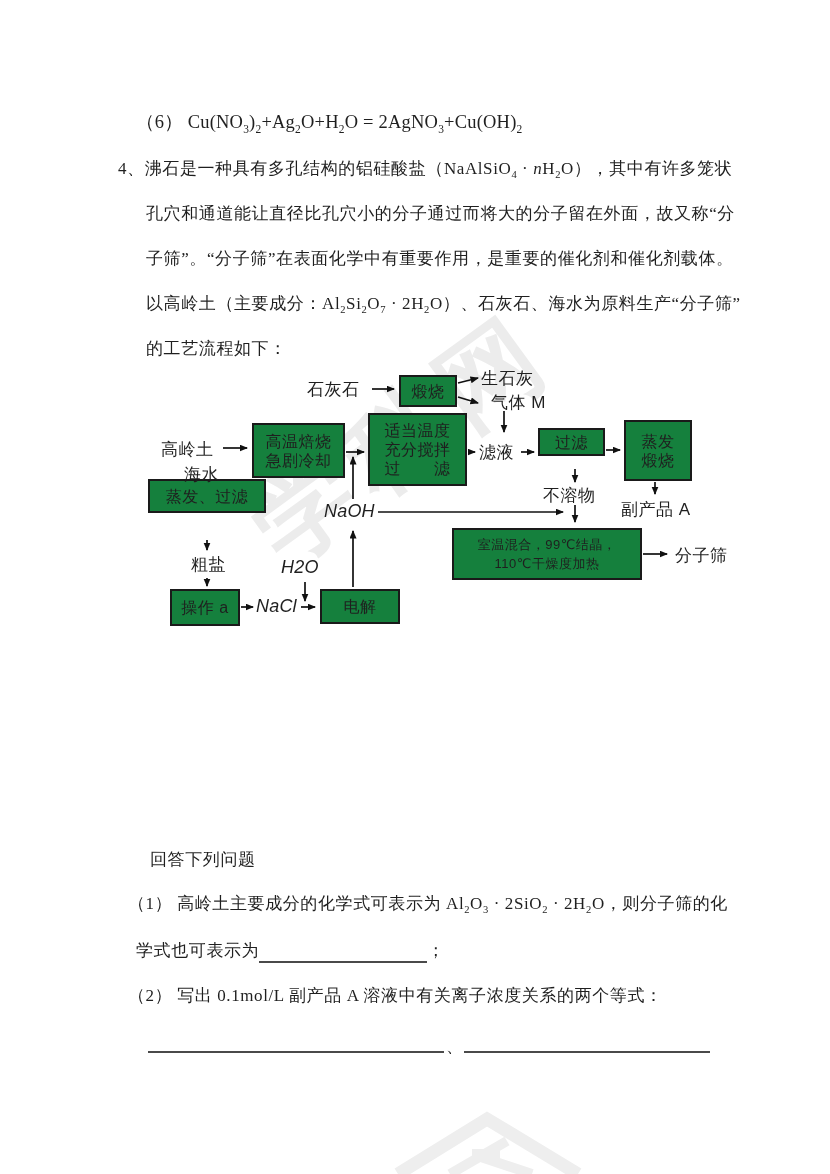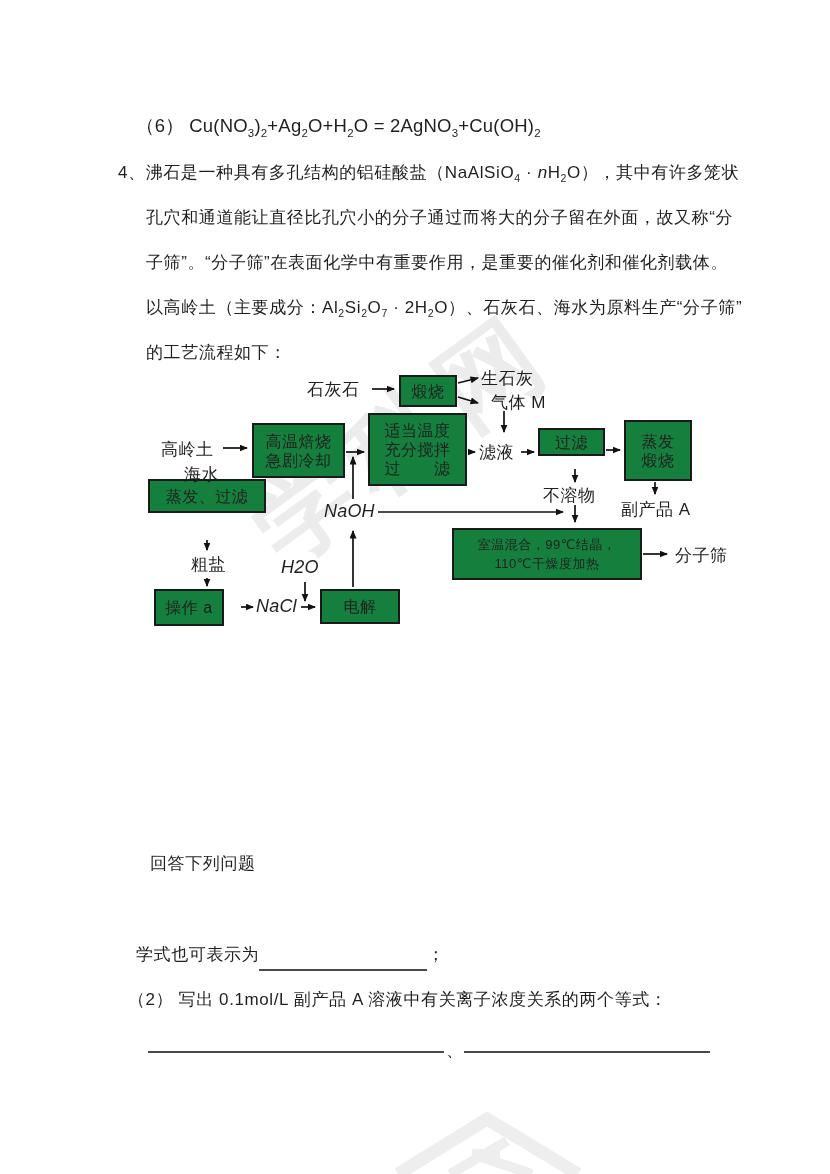--- a/index.html
+++ b/index.html
@@ -1,21 +1,21 @@
 <!DOCTYPE html>
 <html><head>
 <meta charset="utf-8">
 <style>
   html,body{margin:0;padding:0;background:#fff;}
   .page{
     position:relative;width:830px;height:1174px;background:#ffffff;
     font-family:"Liberation Sans","DejaVu Sans",sans-serif;
     color:#1f1f1f;overflow:hidden;
   }
-  .tl{position:absolute;white-space:nowrap;font-size:17px;letter-spacing:0.6px;line-height:32px;}
+  .tl{position:absolute;white-space:nowrap;font-size:17px;letter-spacing:0.6px;line-height:24px;font-family:Liberation Serif, serif;}
   .eq{font-size:18.5px;letter-spacing:0.2px;}
   sub{font-size:0.62em;}
   i{font-style:italic;}
   
   .fbox{
     position:absolute;border:2px solid #1a1a1a;background:#15803d;
     display:flex;flex-direction:column;align-items:center;justify-content:center;
     font-size:16px;line-height:19px;letter-spacing:0.5px;text-align:center;box-sizing:border-box;
   }
   .fbox .bl{white-space:nowrap;}
@@ -103,21 +103,21 @@
   <div class="fbox" style="left:538px;top:428px;width:67px;height:28px">
     <div class="bl">过滤</div>
   </div>
   <div class="fbox" style="left:624px;top:420px;width:68px;height:61px">
     <div class="bl">蒸发</div>
     <div class="bl">煅烧</div>
   </div>
   <div class="fbox" style="left:148px;top:479px;width:118px;height:34px">
     <div class="bl">蒸发、过滤</div>
   </div>
-  <div class="fbox" style="left:154px;top:589px;width:70px;height:37px">
+  <div class="fbox" style="left:170px;top:589px;width:70px;height:37px">
     <div class="bl">操作 a</div>
   </div>
   <div class="fbox" style="left:320px;top:589px;width:80px;height:35px">
     <div class="bl">电解</div>
   </div>
   <div class="fbox" style="left:452px;top:528px;width:190px;height:52px;font-size:13px">
     <div class="bl">室温混合，99℃结晶，</div>
     <div class="bl">110℃干燥度加热</div>
   </div>
 
@@ -129,20 +129,21 @@
   <div class="flabel" style="left:479px;top:441px">滤液</div>
   <div class="flabel latin" style="left:324px;top:501px">NaOH</div>
   <div class="flabel" style="left:543px;top:484px">不溶物</div>
   <div class="flabel" style="left:621px;top:498px">副产品 A</div>
   <div class="flabel" style="left:191px;top:553px">粗盐</div>
   <div class="flabel latin" style="left:281px;top:557px">H2O</div>
   <div class="flabel latin" style="left:256px;top:596px">NaCl</div>
   <div class="flabel" style="left:675px;top:544px">分子筛</div>
 
   <div class="tl" style="left:150px;top:848px">回答下列问题</div>
+  <div class="tl" style="left:128px;top:892px">（1） 高岭土主要成分的化学式可表示为 Al<sub>2</sub>O<sub>3</sub> · 2SiO<sub>2</sub> · 2H<sub>2</sub>O，则分子筛的化</div>
   <div class="tl" style="left:136px;top:939px"><span>学式也可表示为</span><span class="blank" style="width:168px"></span><span>；</span></div>
   <div class="tl" style="left:128px;top:984px">（2） 写出 0.1mol/L 副产品 A 溶液中有关离子浓度关系的两个等式：</div>
 
   <div class="blankline" style="left:148px;top:1051px;width:296px"></div>
   <div class="tl" style="left:446px;top:1035px">、</div>
   <div class="blankline" style="left:464px;top:1051px;width:246px"></div>
 
 </div>
 
 </body></html>

